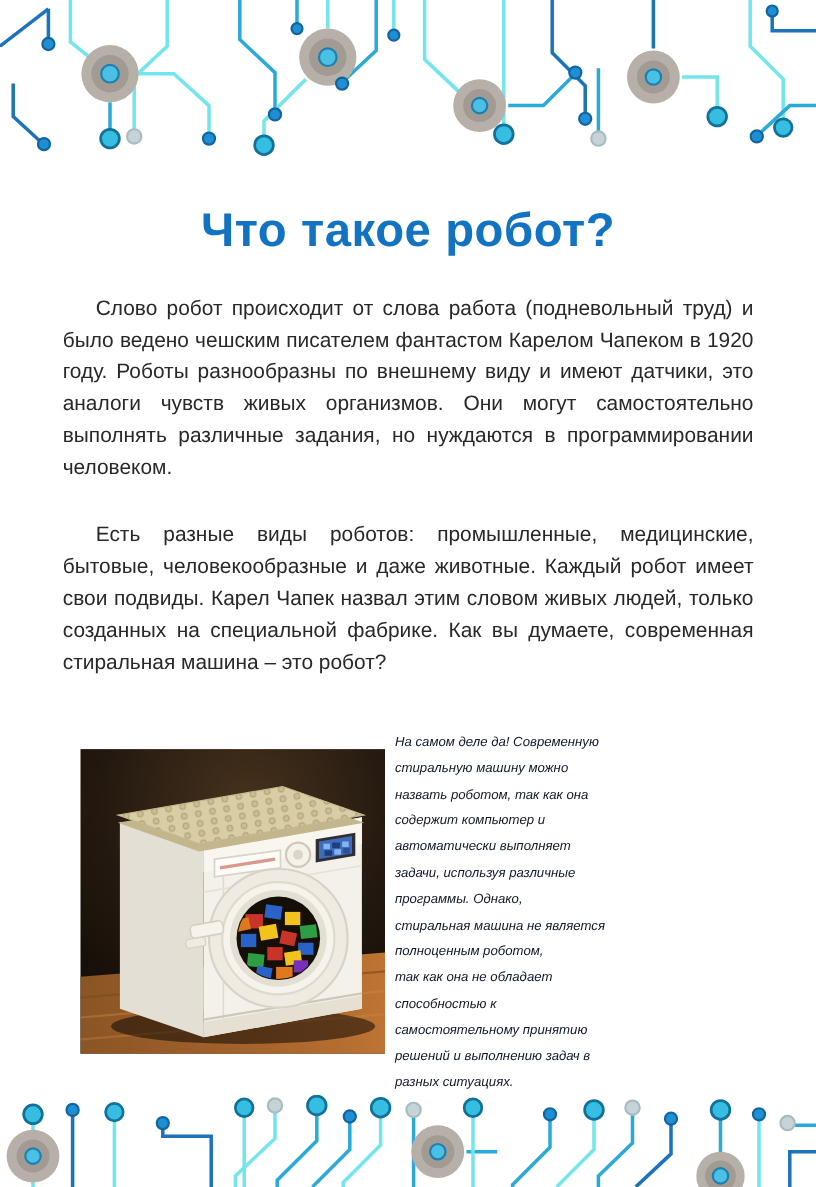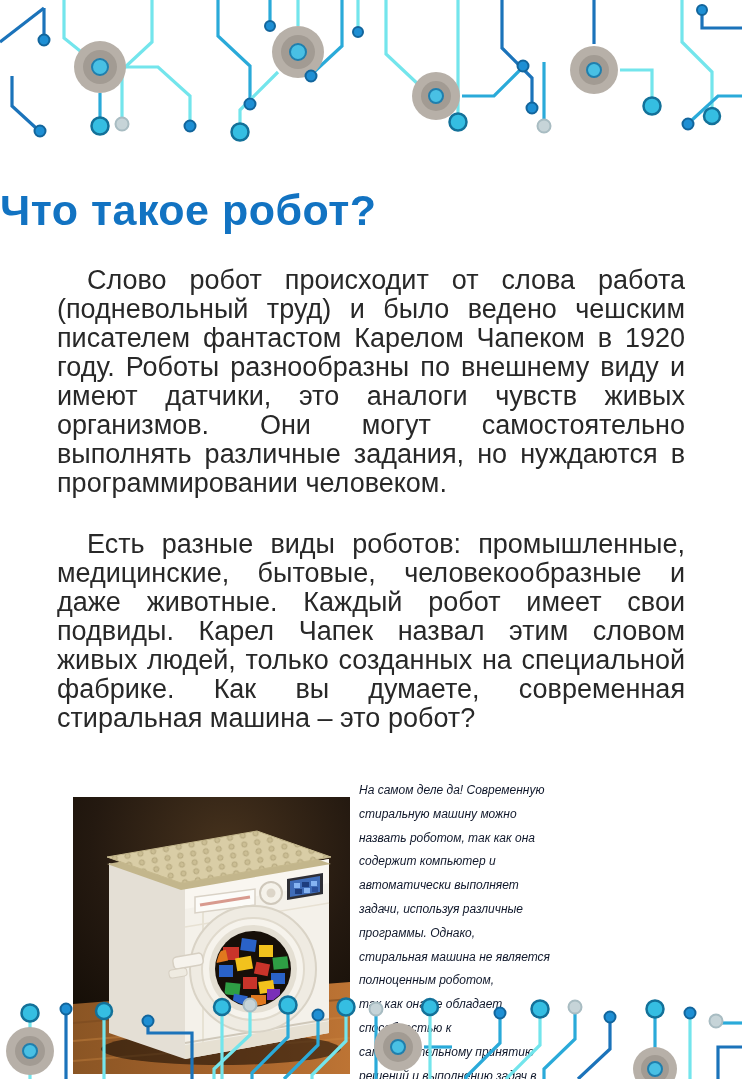--- a/index.html
+++ b/index.html
@@ -8,27 +8,27 @@
     background:#ffffff; overflow:hidden;
     font-family:"Liberation Sans","DejaVu Sans",sans-serif;
   }
   .circuit-top { display:block; width:742px; height:158px; }
   .circuit-bottom { position:absolute; left:0; bottom:0; width:742px; height:84px; }
   .trace { fill:none; stroke-width:3.2px; }
   .tr-l { stroke:#73e5ec; }
   .tr-m { stroke:#2aaad9; }
   .tr-d { stroke:#1b73ba; }
   .page-title {
-    margin:26px 0 0; 
+    margin:26px 0 0; text-align:center;
     font-size:43px; line-height:52px; font-weight:700;
     color:#1273c2; letter-spacing:.5px;
   }
   .body-text { margin:30px 57px 0; }
   .para {
-    margin:0; font-size:27px; line-height:29px; color:#282828;
+    margin:0; font-size:19px; line-height:29px; color:#282828;
     text-align:justify; text-indent:30px;
   }
   .para + .para { margin-top:32px; }
   .media-row { display:flex; align-items:flex-start; margin:46px 30px 0 73px; }
   .figure { flex:0 0 277px; width:277px; height:277px; margin-top:18px; }
   .figure svg { display:block; width:277px; height:277px; }
   .answer-text {
     margin:0 0 0 9px; font-size:12px; line-height:23.8px; color:#0f172a;
     white-space:pre-line;
     font-style:italic;

